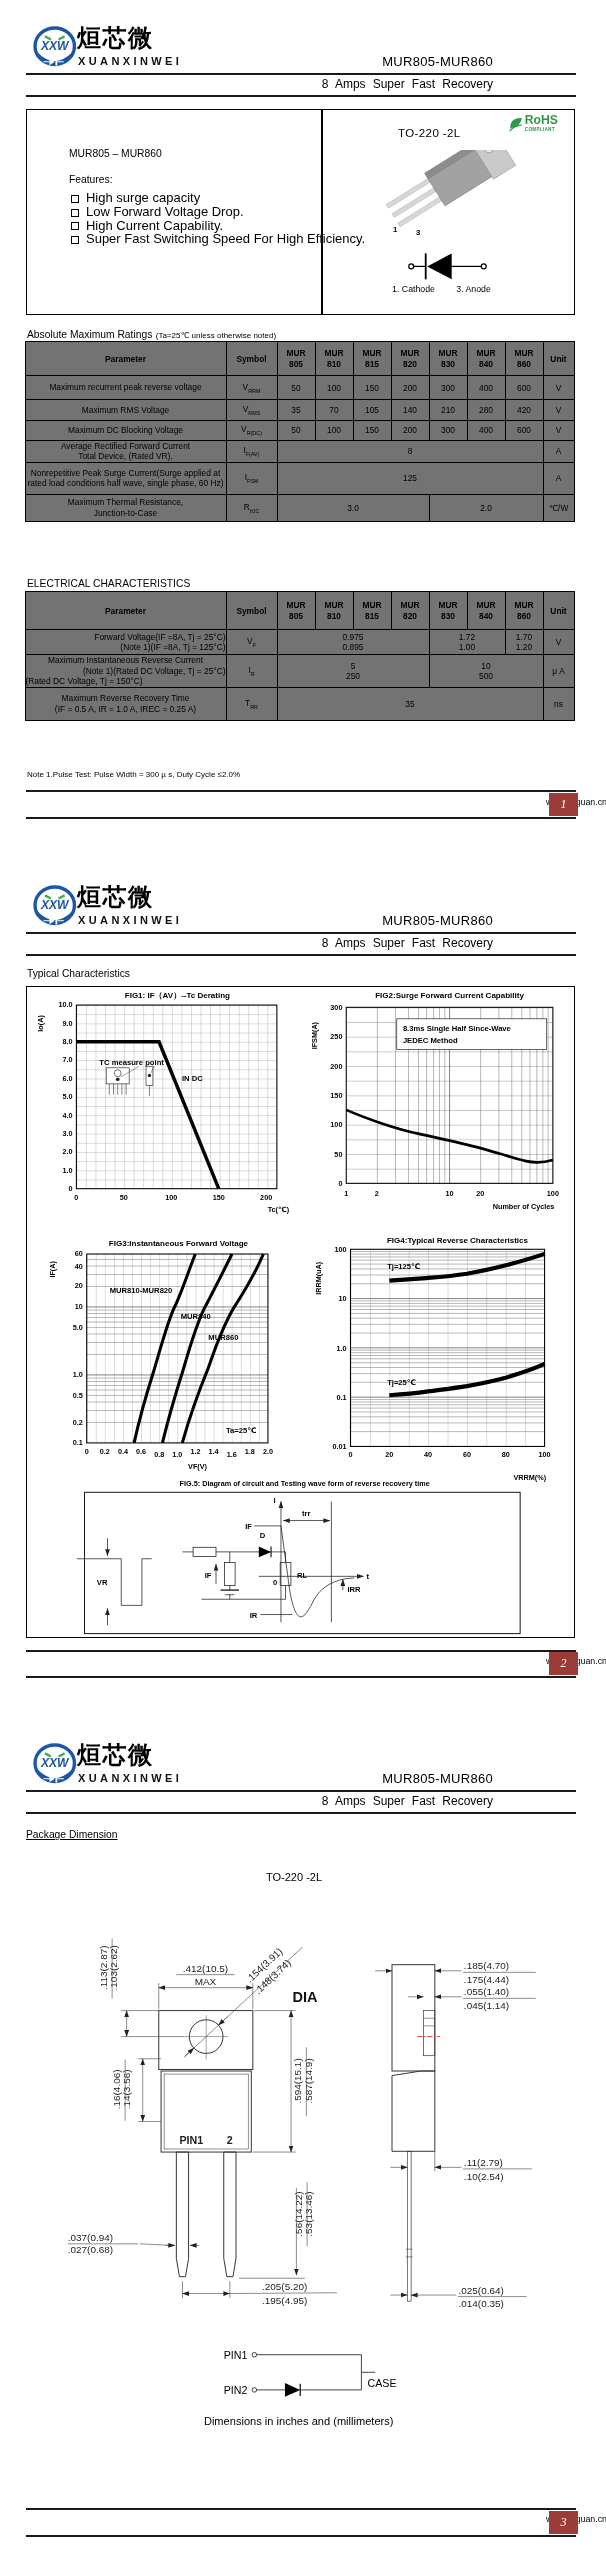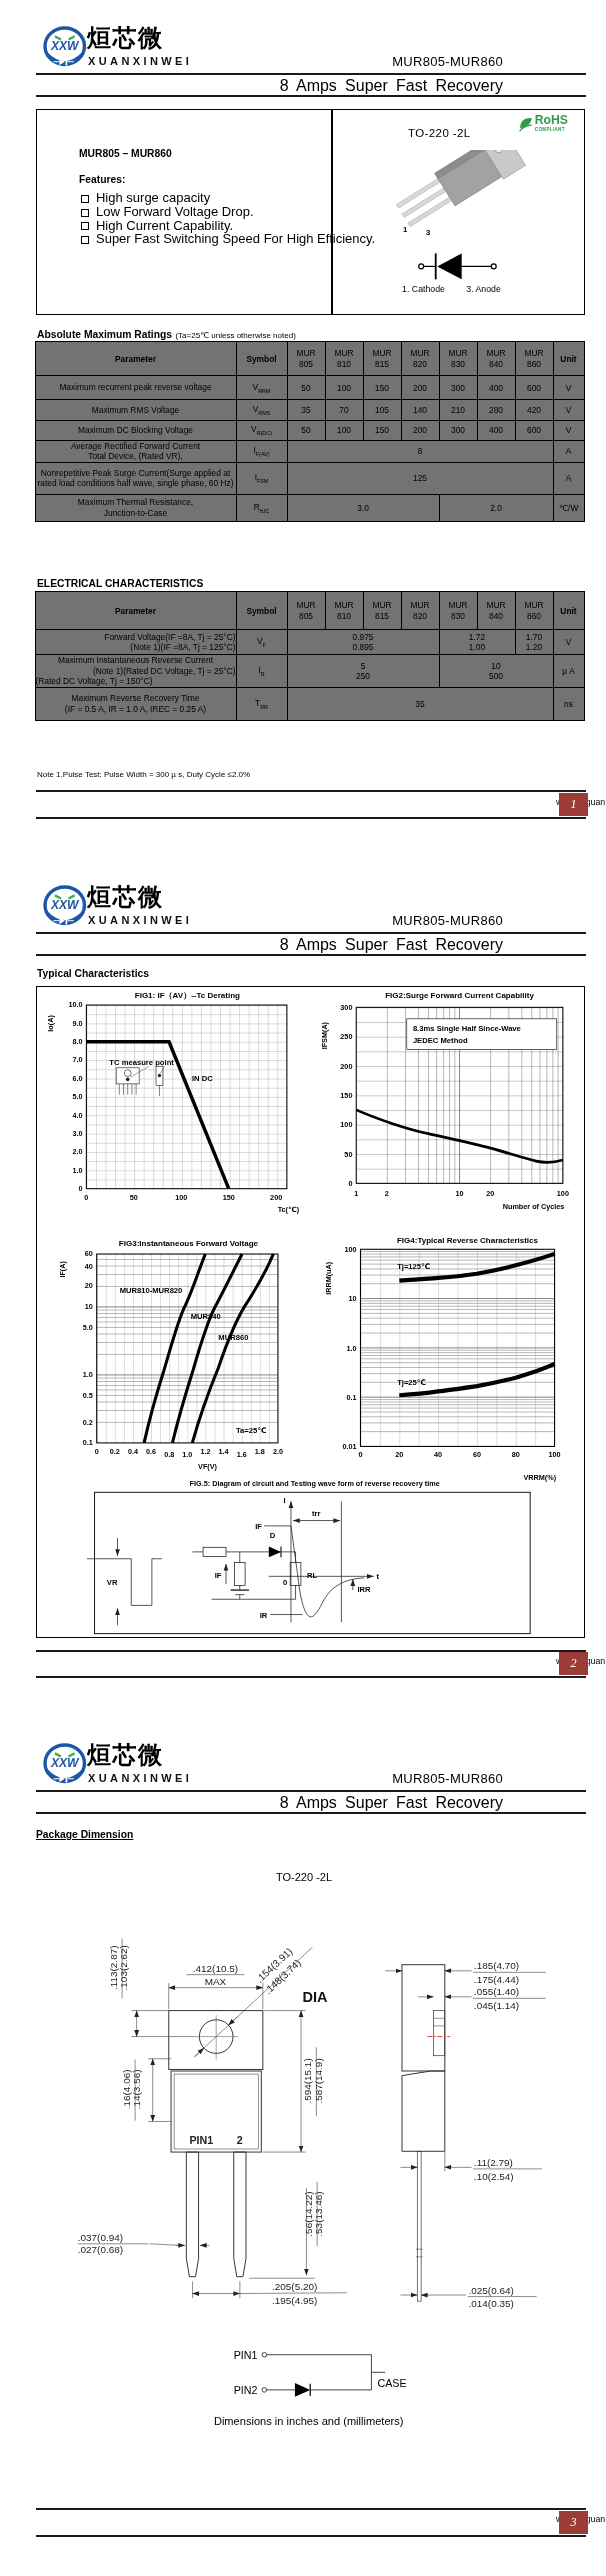--- a/index.html
+++ b/index.html
@@ -1,31 +1,31 @@
 <!DOCTYPE html>
 <html style="font-size:12.2px"><head>
 <meta charset="utf-8">
 <style>
   html,body{margin:0;padding:0;background:#e8e8e8;font-family:"Liberation Sans","DejaVu Sans",sans-serif;color:#000}
   #root{position:relative;width:607px;height:2576px;background:#fff;margin:0 auto;overflow:hidden}
-  .page{position:absolute;left:10px;width:524px;height:859px;background:#fff}
+  .page{position:absolute;left:0;width:524px;height:859px;background:#fff}
   .abs{position:absolute}
   .rule{position:absolute;left:26px;width:550px;height:1.5px;background:#1a1a1a}
   .brand-zh{font-size:24px;font-weight:700;letter-spacing:1.5px;font-family:"DejaVu Sans",sans-serif;line-height:1}
   .brand-en{font-size:11px;letter-spacing:3.4px;font-weight:700;color:#111}
   .hdr-part{font-size:13px;letter-spacing:0.3px}
-  .hdr-sub{font-size:16px;word-spacing:3.8px}
-  .sec-title{font-weight:700;font-size:10.3px}
+  .hdr-sub{font-size:12px;word-spacing:3.8px}
+  .sec-title{font-weight:400;font-size:10.3px}
   .feat{font-size:13px;line-height:13.8px}
   .chk{display:inline-block;width:6.1px;height:6.1px;border:0.8px solid #000;margin-right:6.9px;vertical-align:-0.8px}
   table.t{position:absolute;border-collapse:collapse;table-layout:fixed;background:#737373}
   table.t td{border:0.8px solid #000;text-align:center;vertical-align:middle;padding:0;font-size:8.4px}
   table.t{border:1.5px solid #000}
   td.ph{font-weight:700;font-size:8.4px}
-  td.mh{font-weight:400;font-size:8px;line-height:1.25}
+  td.mh{font-weight:700;font-size:8px;line-height:1.25}
   td.pl{text-align:left;font-size:8px;padding:0.8px 3.8px;line-height:1.25}
   td.sy{font-size:8.4px}
   sub{font-size:5.4px}
   .fx{display:flex;justify-content:flex-end}
   .ftr-url{font-size:8.8px;width:607px;text-align:right}
   .pgnum{width:29px;height:23px;background:#9c3c38;color:#fff;font-family:"Liberation Serif","DejaVu Serif",serif;font-style:italic;font-size:12.2px;display:flex;align-items:center;justify-content:center}
   svg text{font-family:"Liberation Sans","DejaVu Sans",sans-serif}
   .ctit{font-size:10.5px;font-weight:700}
   .tick{font-size:9.5px;font-weight:700}
   .albl{font-size:10px;font-weight:700}

